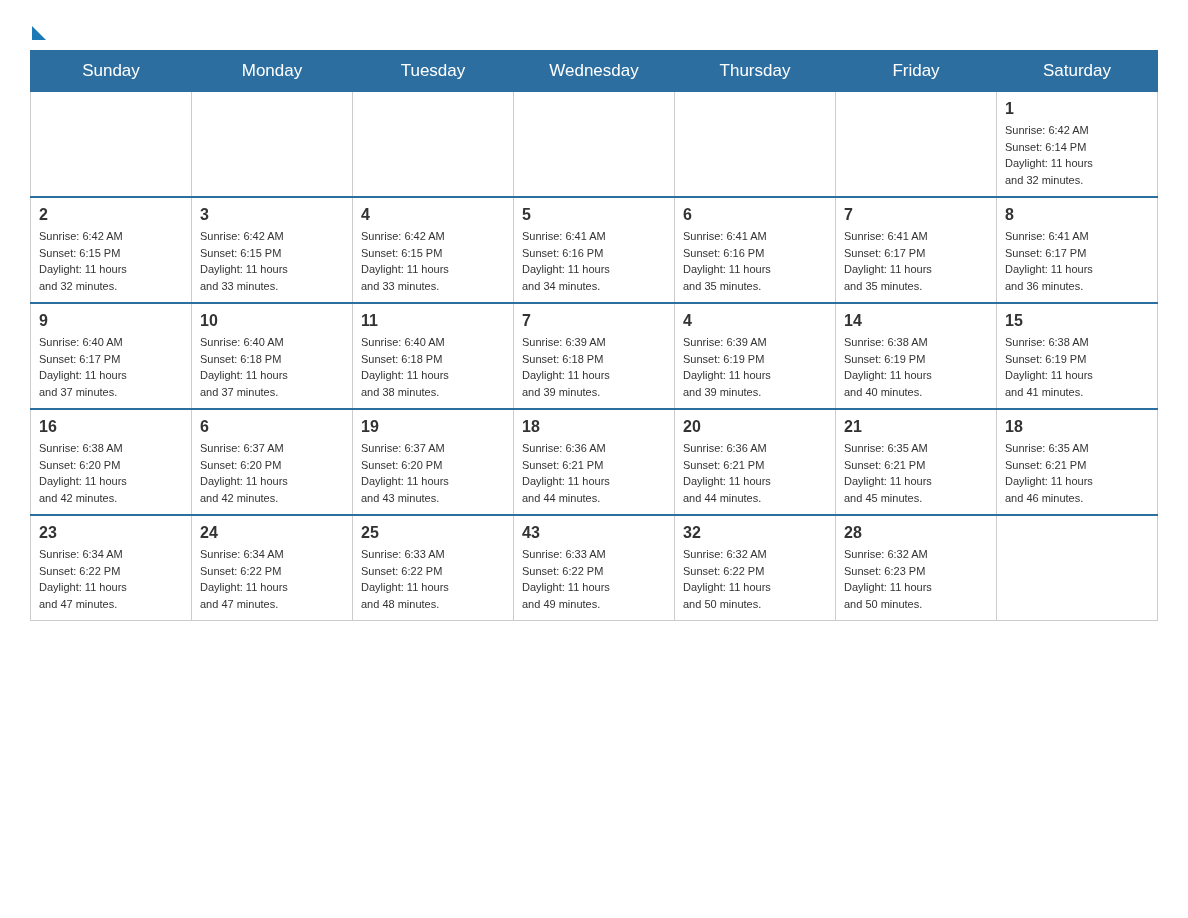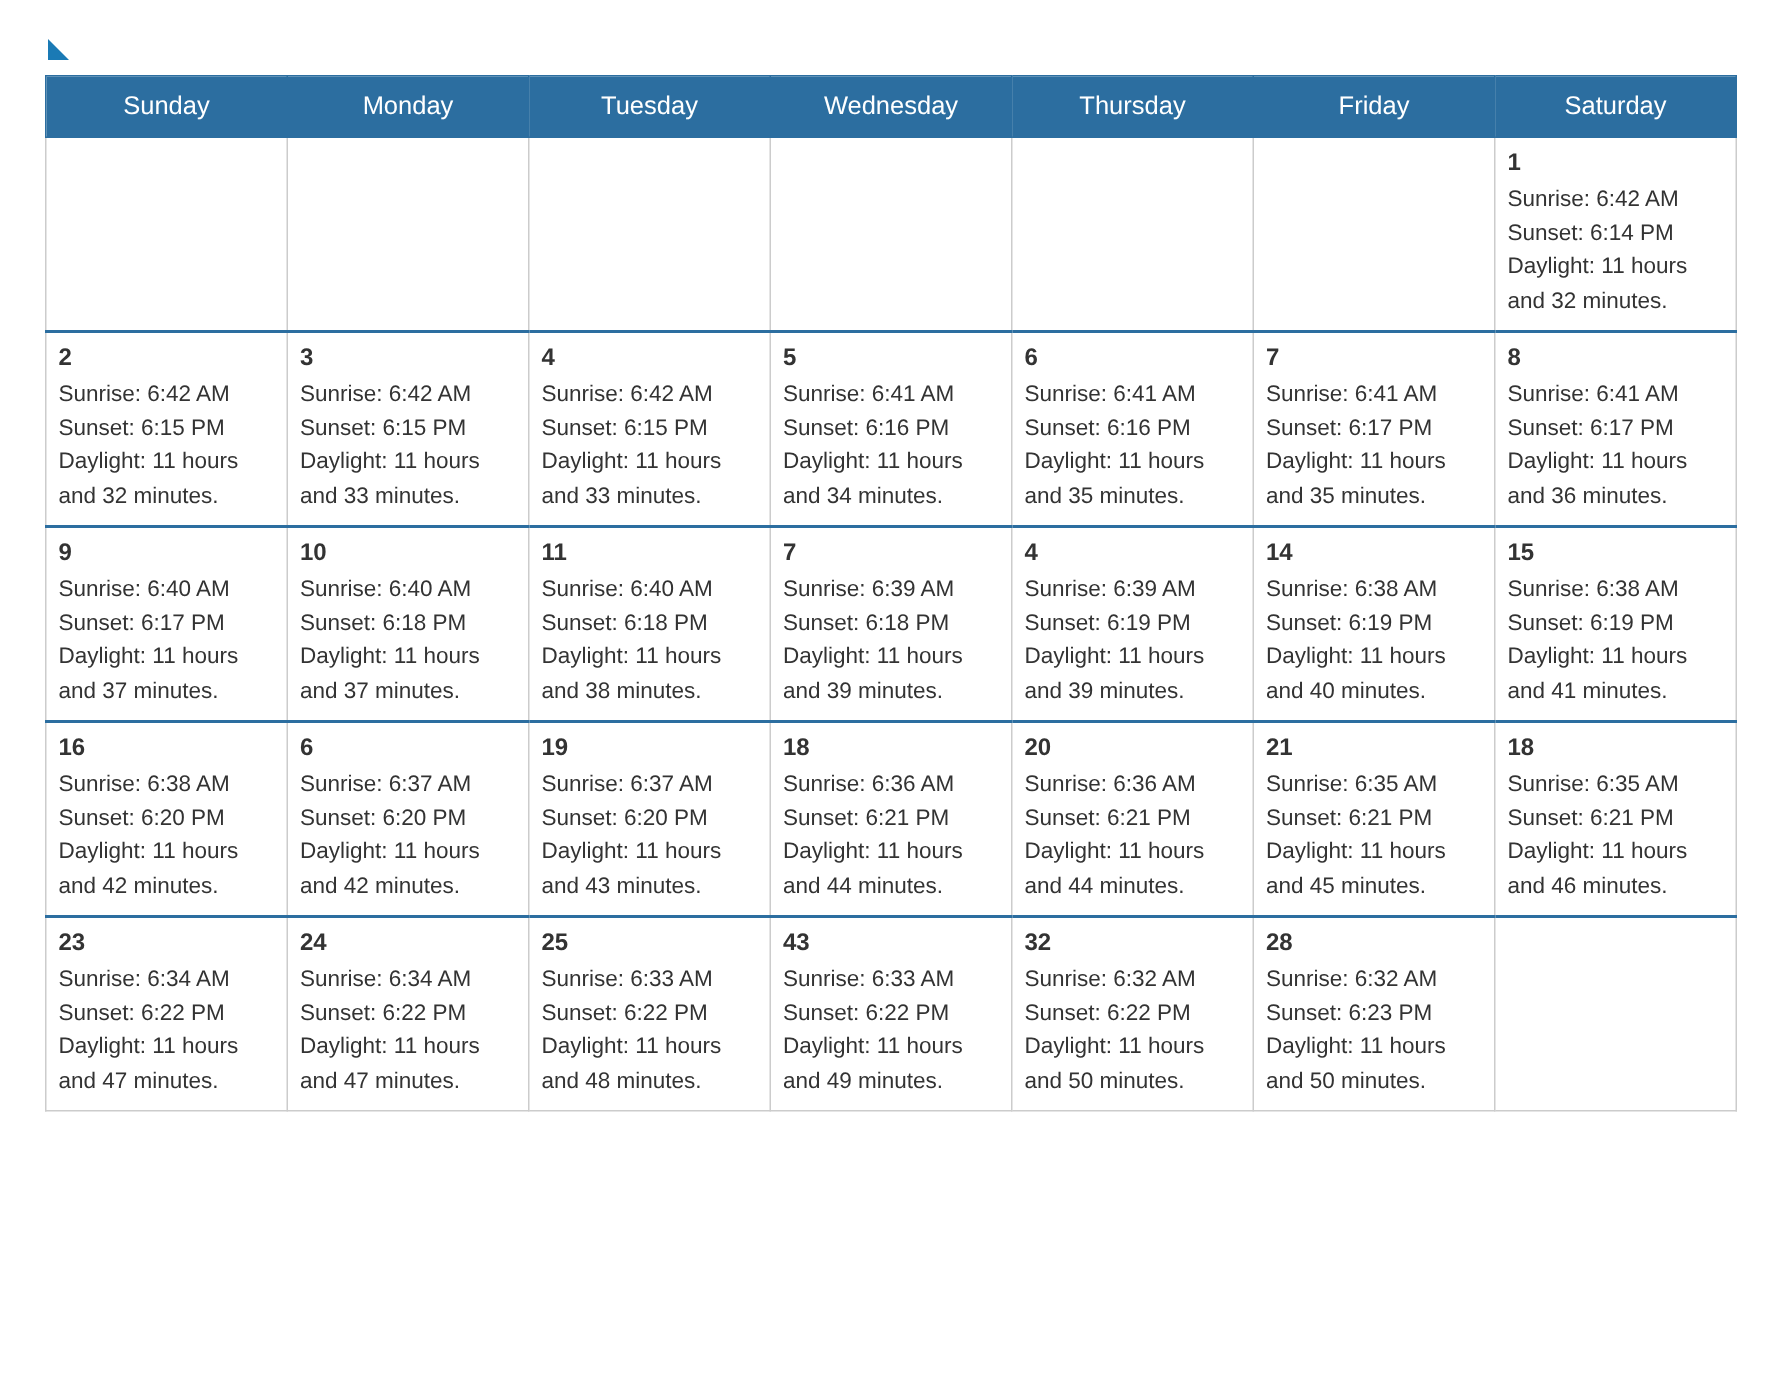--- a/index.html
+++ b/index.html
@@ -86,21 +86,21 @@
       border-top: none;
     }
     .day-number {
       font-size: 16px;
       font-weight: bold;
       color: #333;
       display: block;
       margin-bottom: 4px;
     }
     .day-info {
-      font-size: 15px;
+      font-size: 11px;
       color: #333;
       line-height: 1.5;
     }
     .empty-cell {
       background: #f9f9f9;
     }
     .week-row td {
       border-top: 2px solid #2c6ea0;
     }
     .calendar tbody tr:first-child td {

